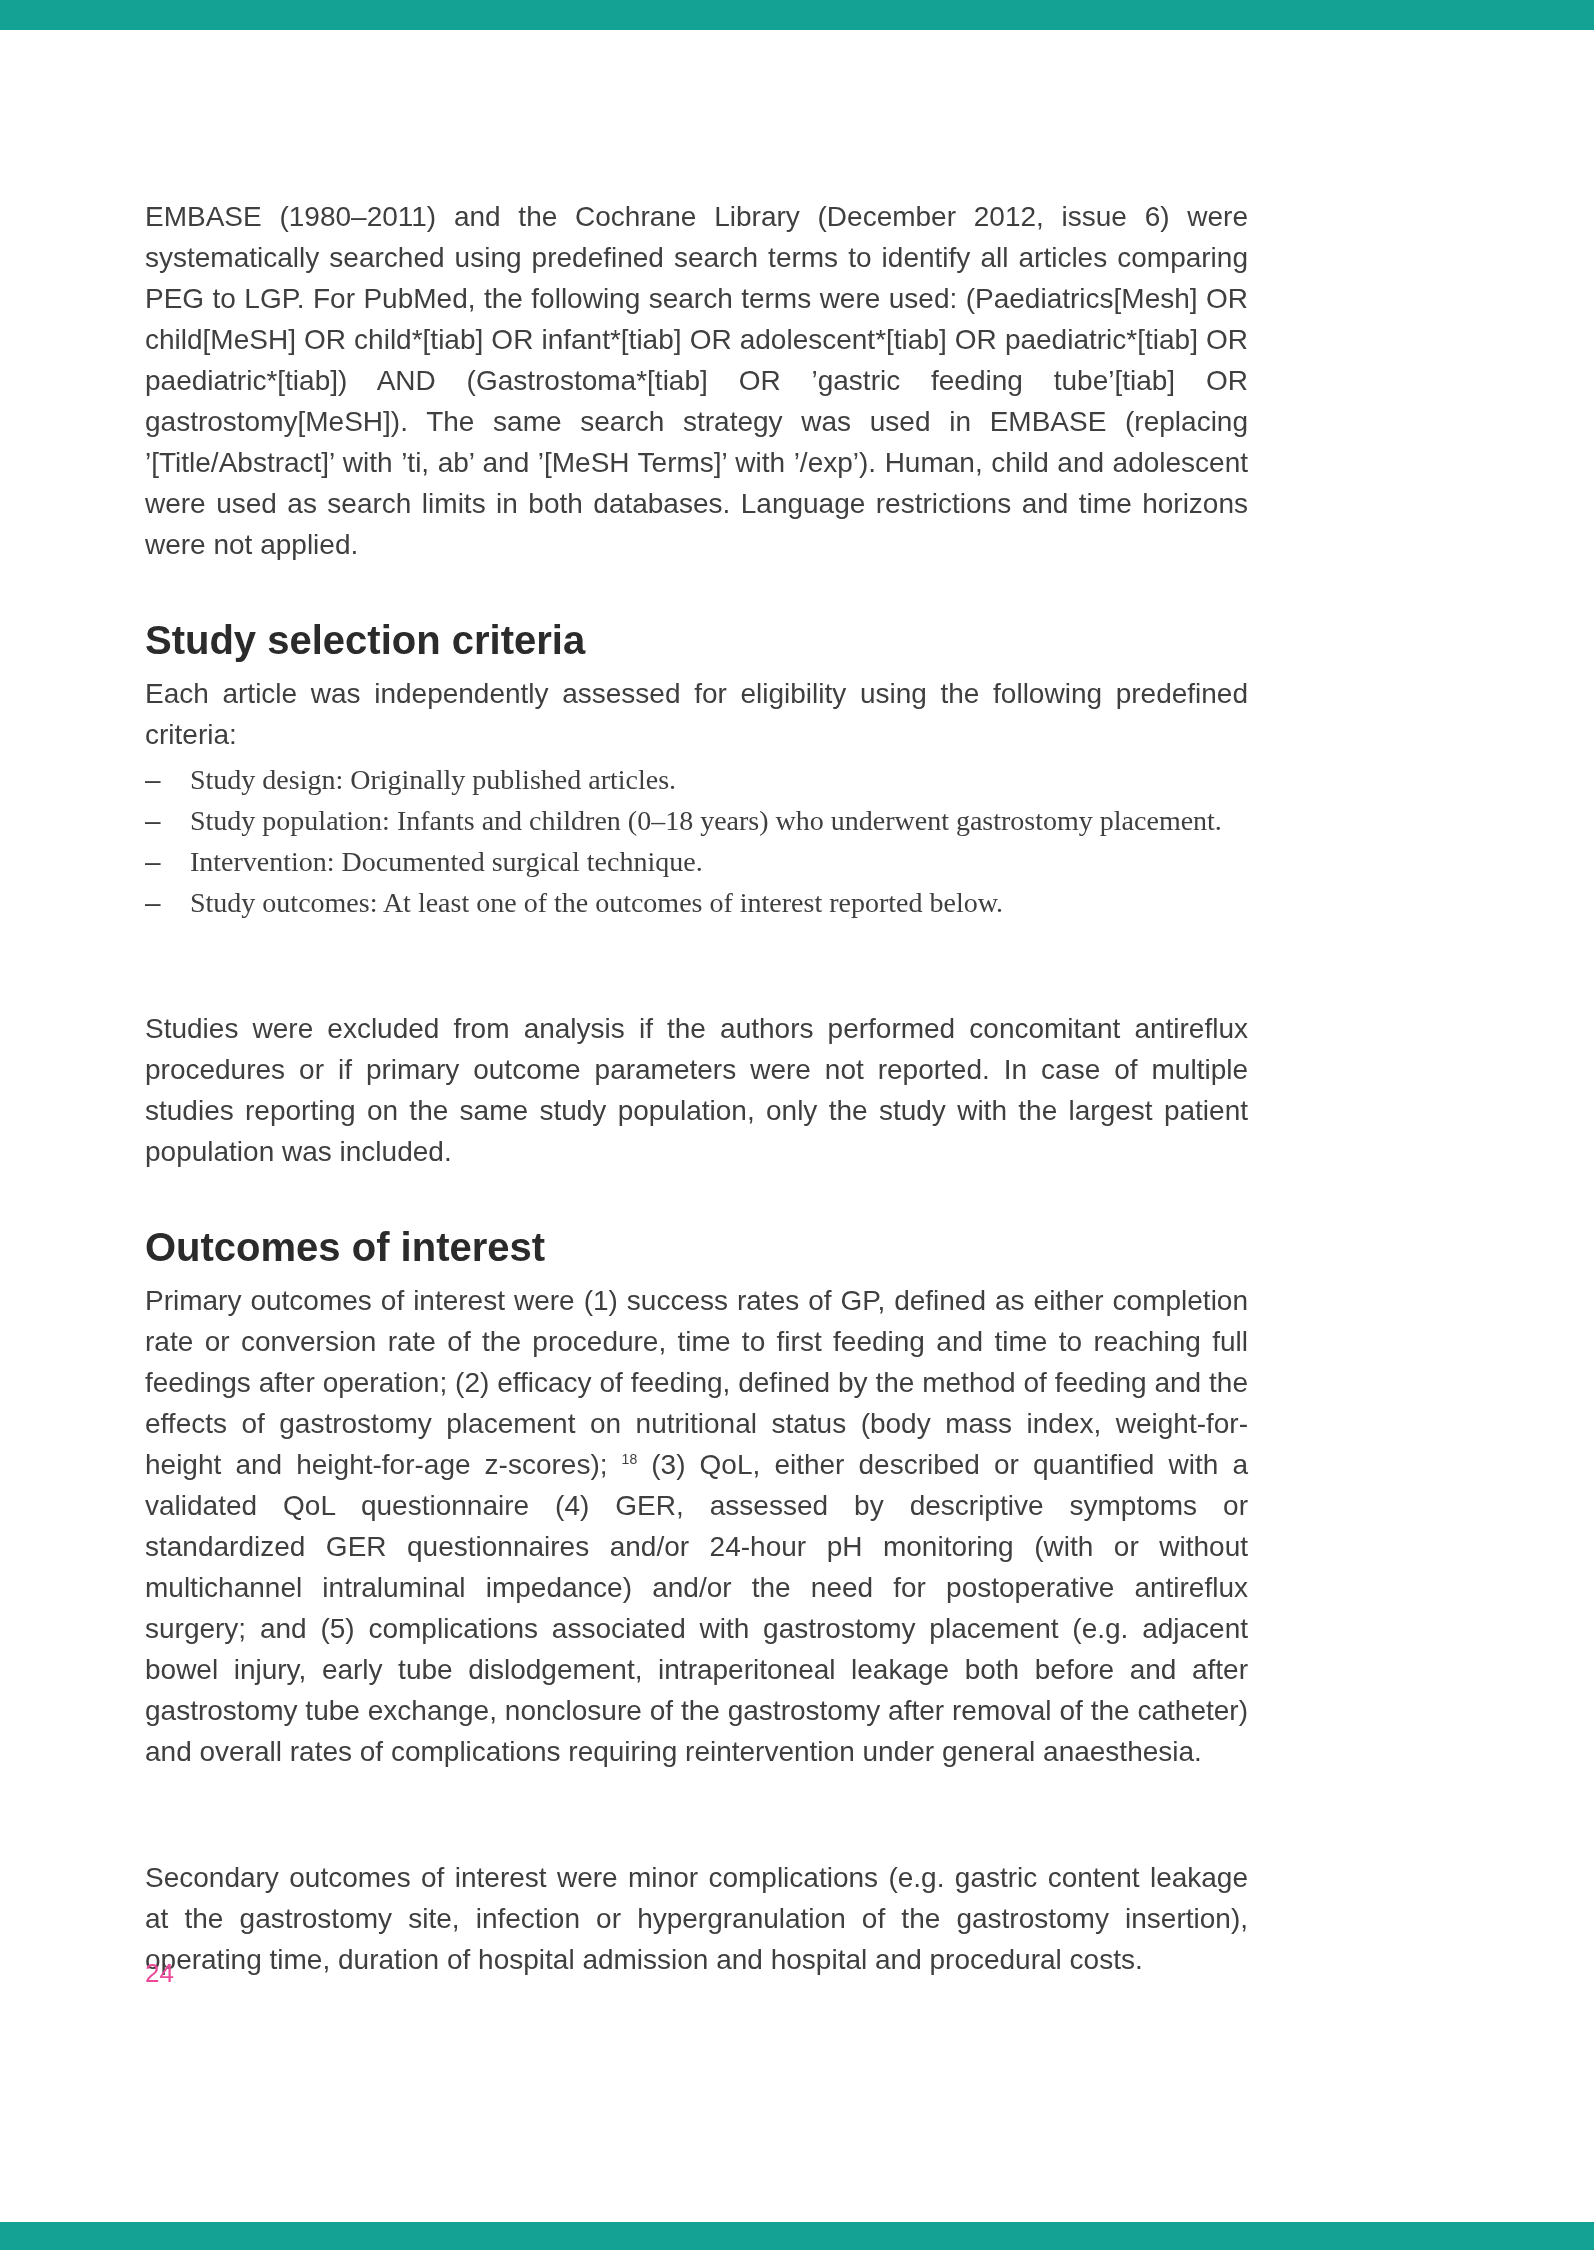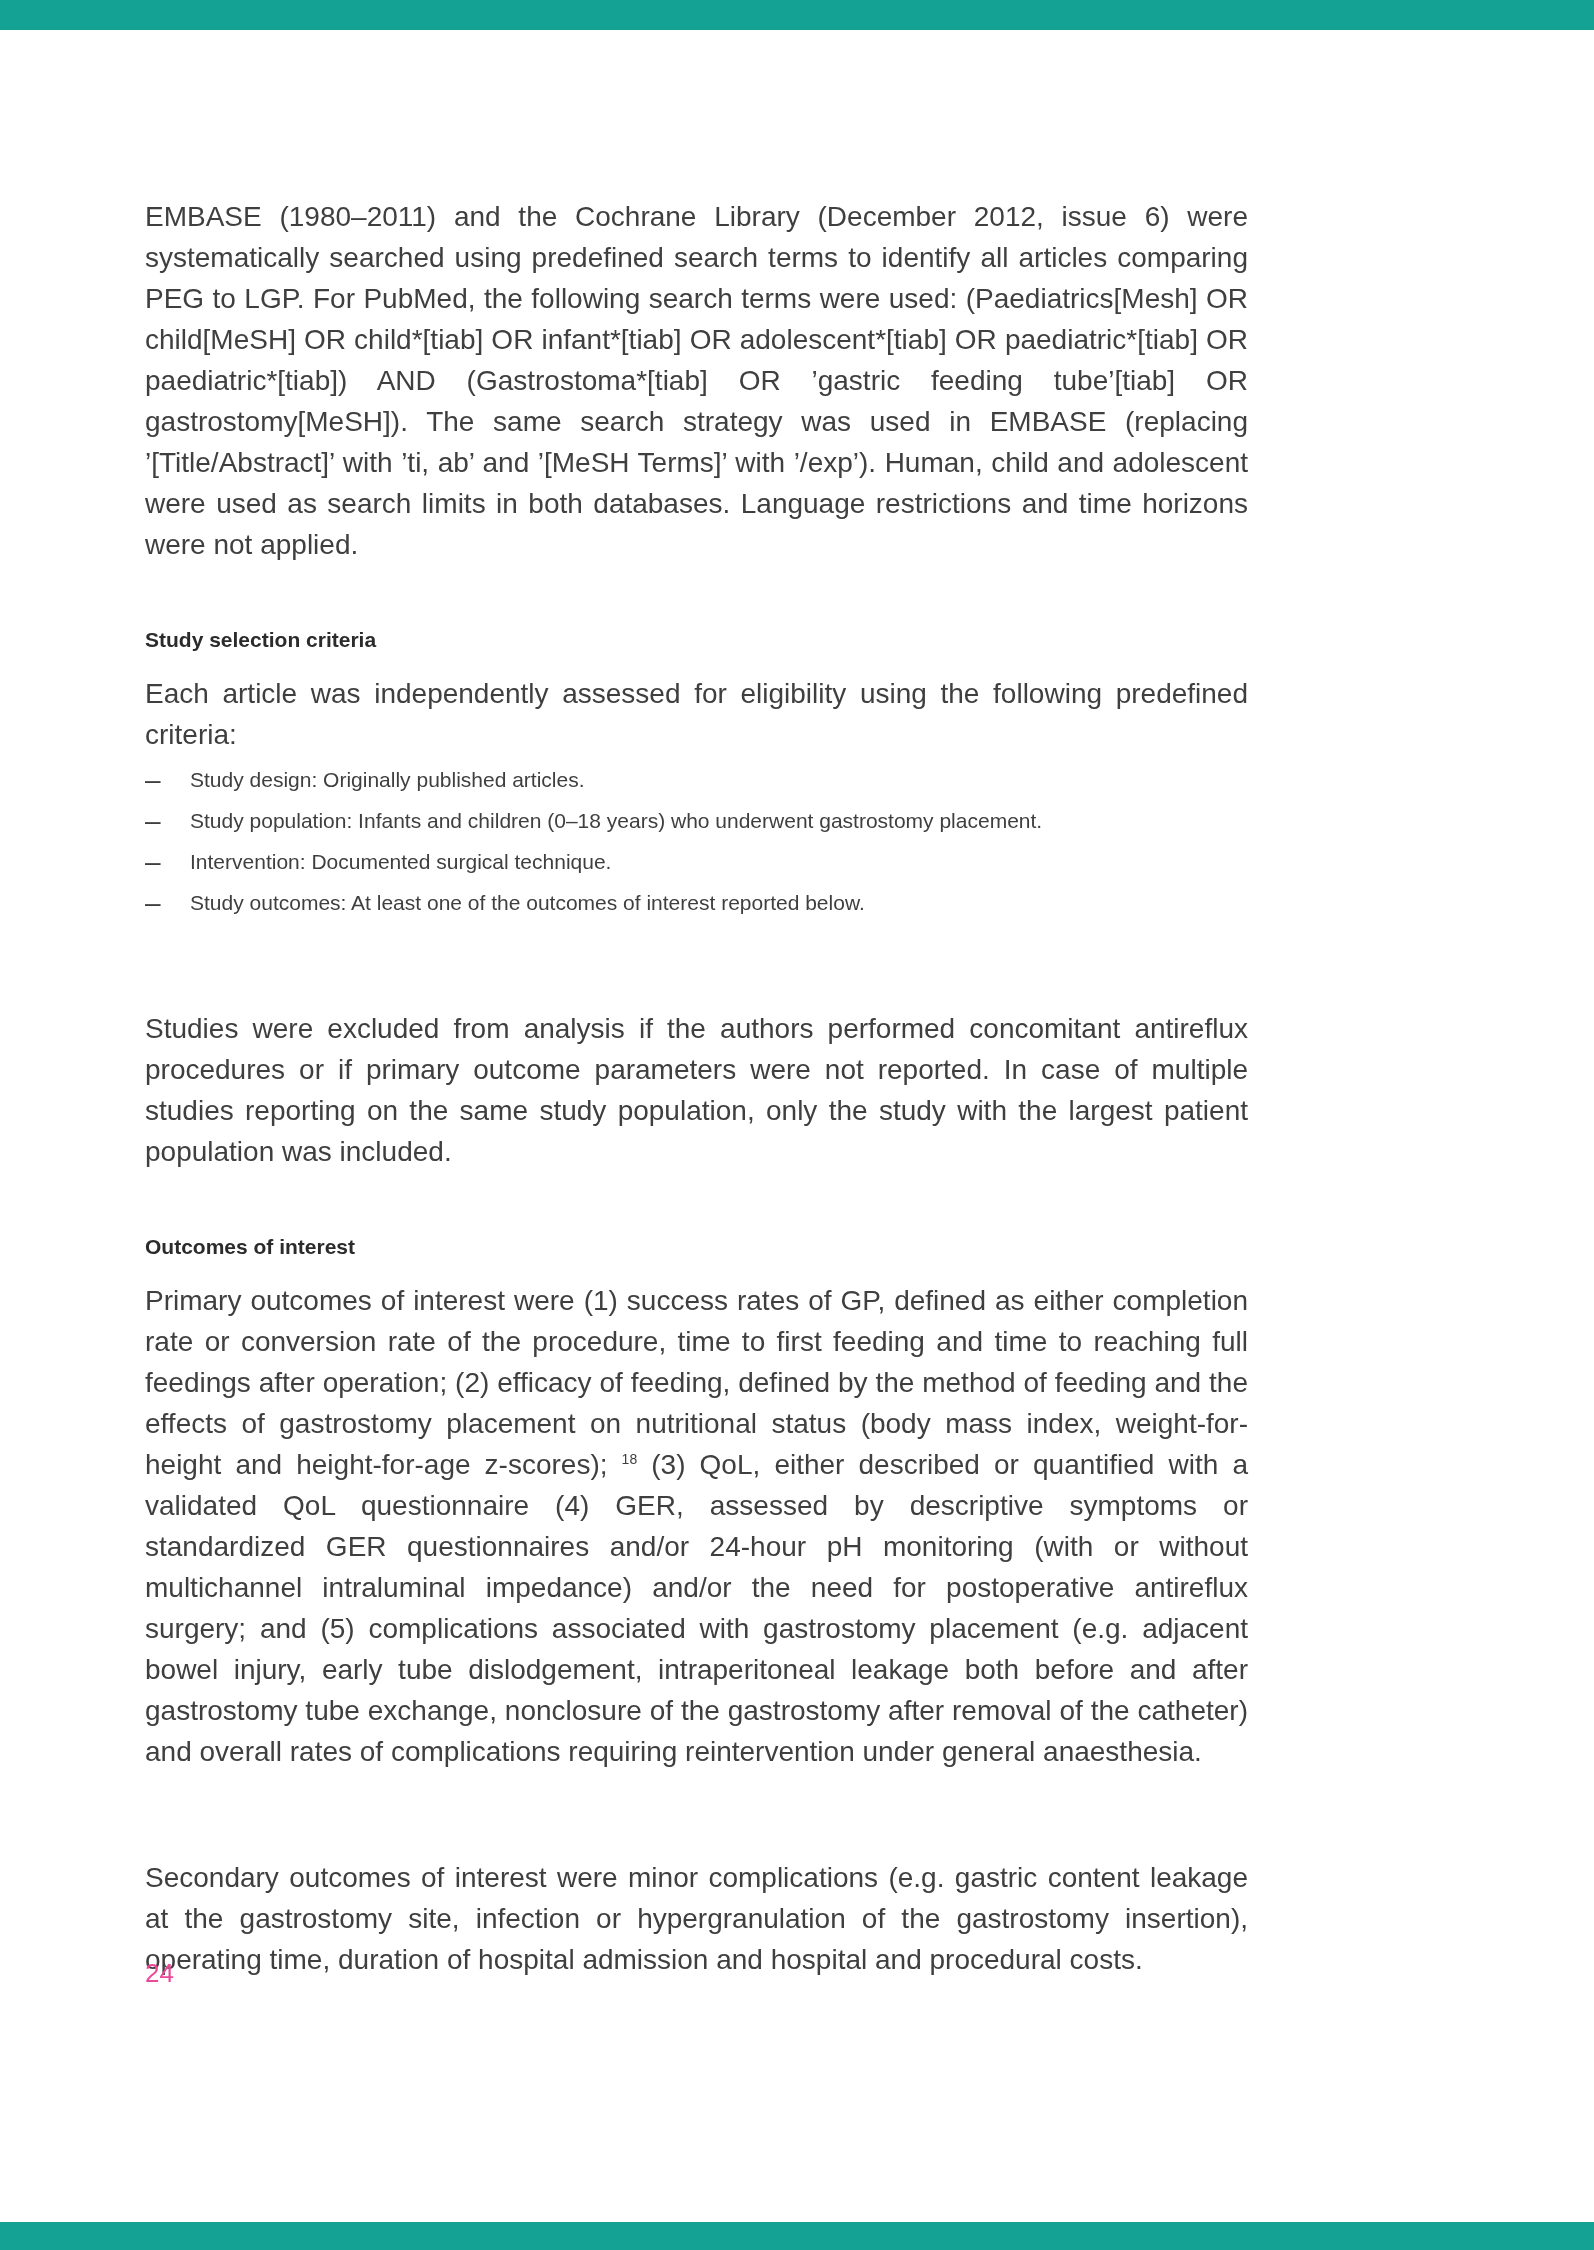--- a/index.html
+++ b/index.html
@@ -37,21 +37,21 @@
     margin: 0;
     font-size: 28px;
     line-height: 41px;
     text-align: justify;
     color: #3f3f3f;
   }
   p.body.gap-before { margin-top: 85px; }
 
   h2.heading {
     margin: 56px 0 14px 0;
-    font-size: 21px;
+    font-size: 40px;
     line-height: 38px;
     font-weight: bold;
     color: #2b2b2b;
     text-align: left;
   }
 
   ul.dash-list {
     list-style: none;
     margin: 4px 0 0 0;
     padding: 0;
@@ -61,23 +61,24 @@
     align-items: flex-start;
     margin: 0;
   }
   ul.dash-list .marker {
     flex: 0 0 45px;
     font-size: 28px;
     line-height: 41px;
   }
   ul.dash-list .li-text {
     flex: 1 1 auto;
-    font-size: 21px;
+    font-size: 28px;
     line-height: 41px;
     text-align: justify;
+    font-family: Liberation Serif, serif;
   }
 
   sup.ref {
     font-size: 14px;
     line-height: 0;
     vertical-align: super;
   }
 
   .page-number {
     position: absolute;

